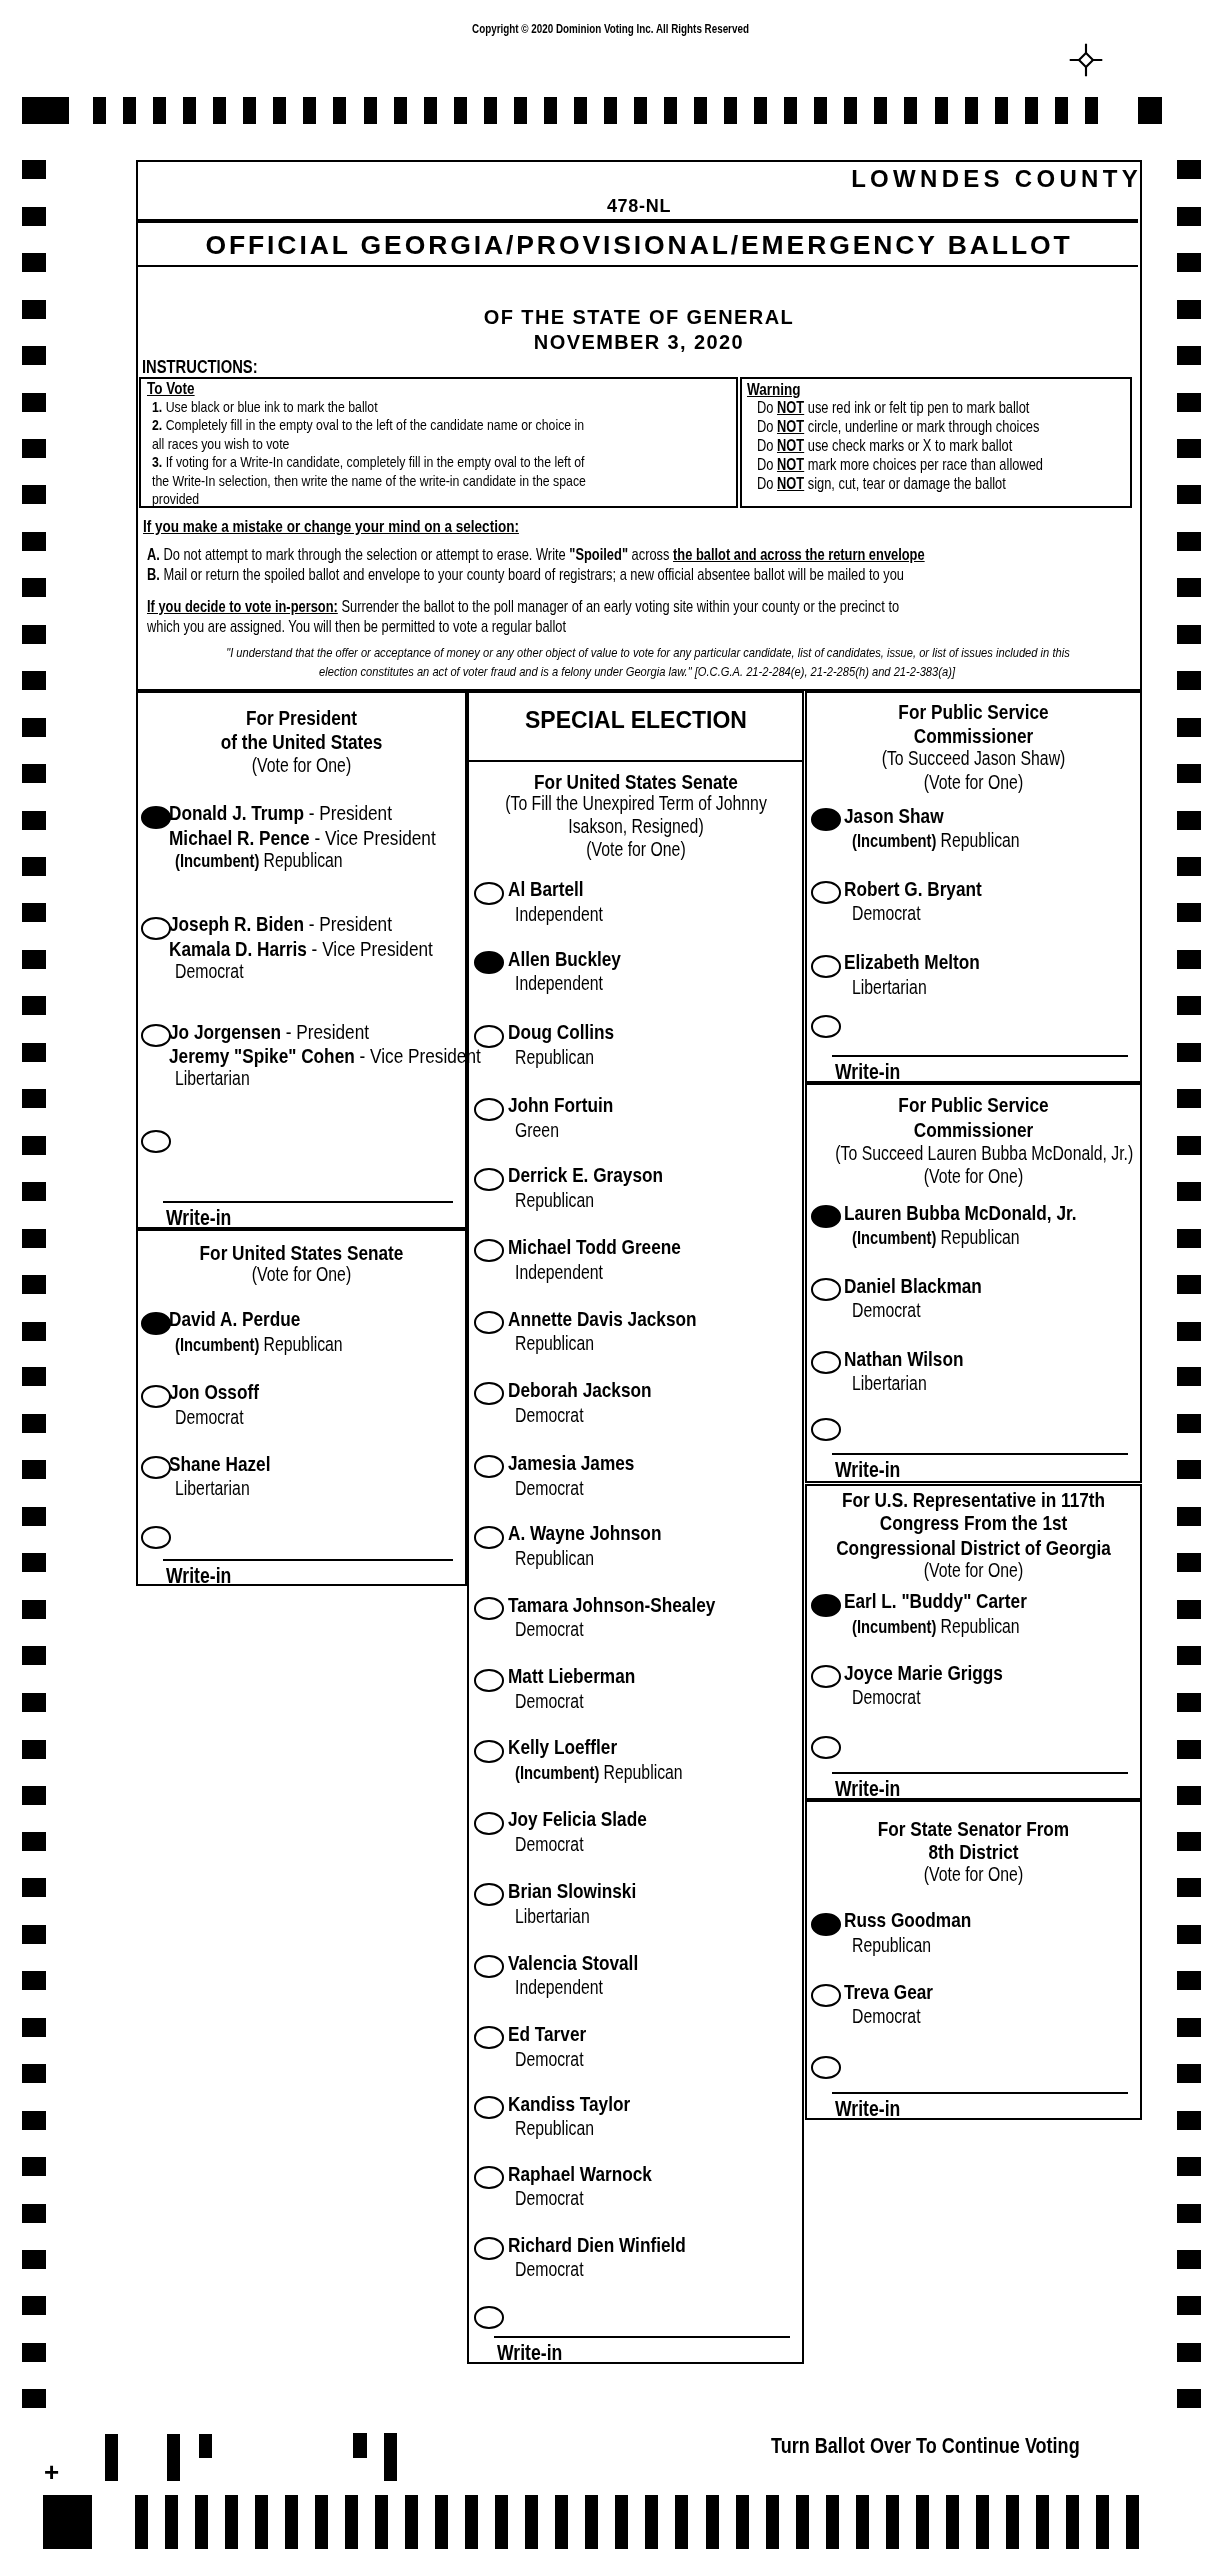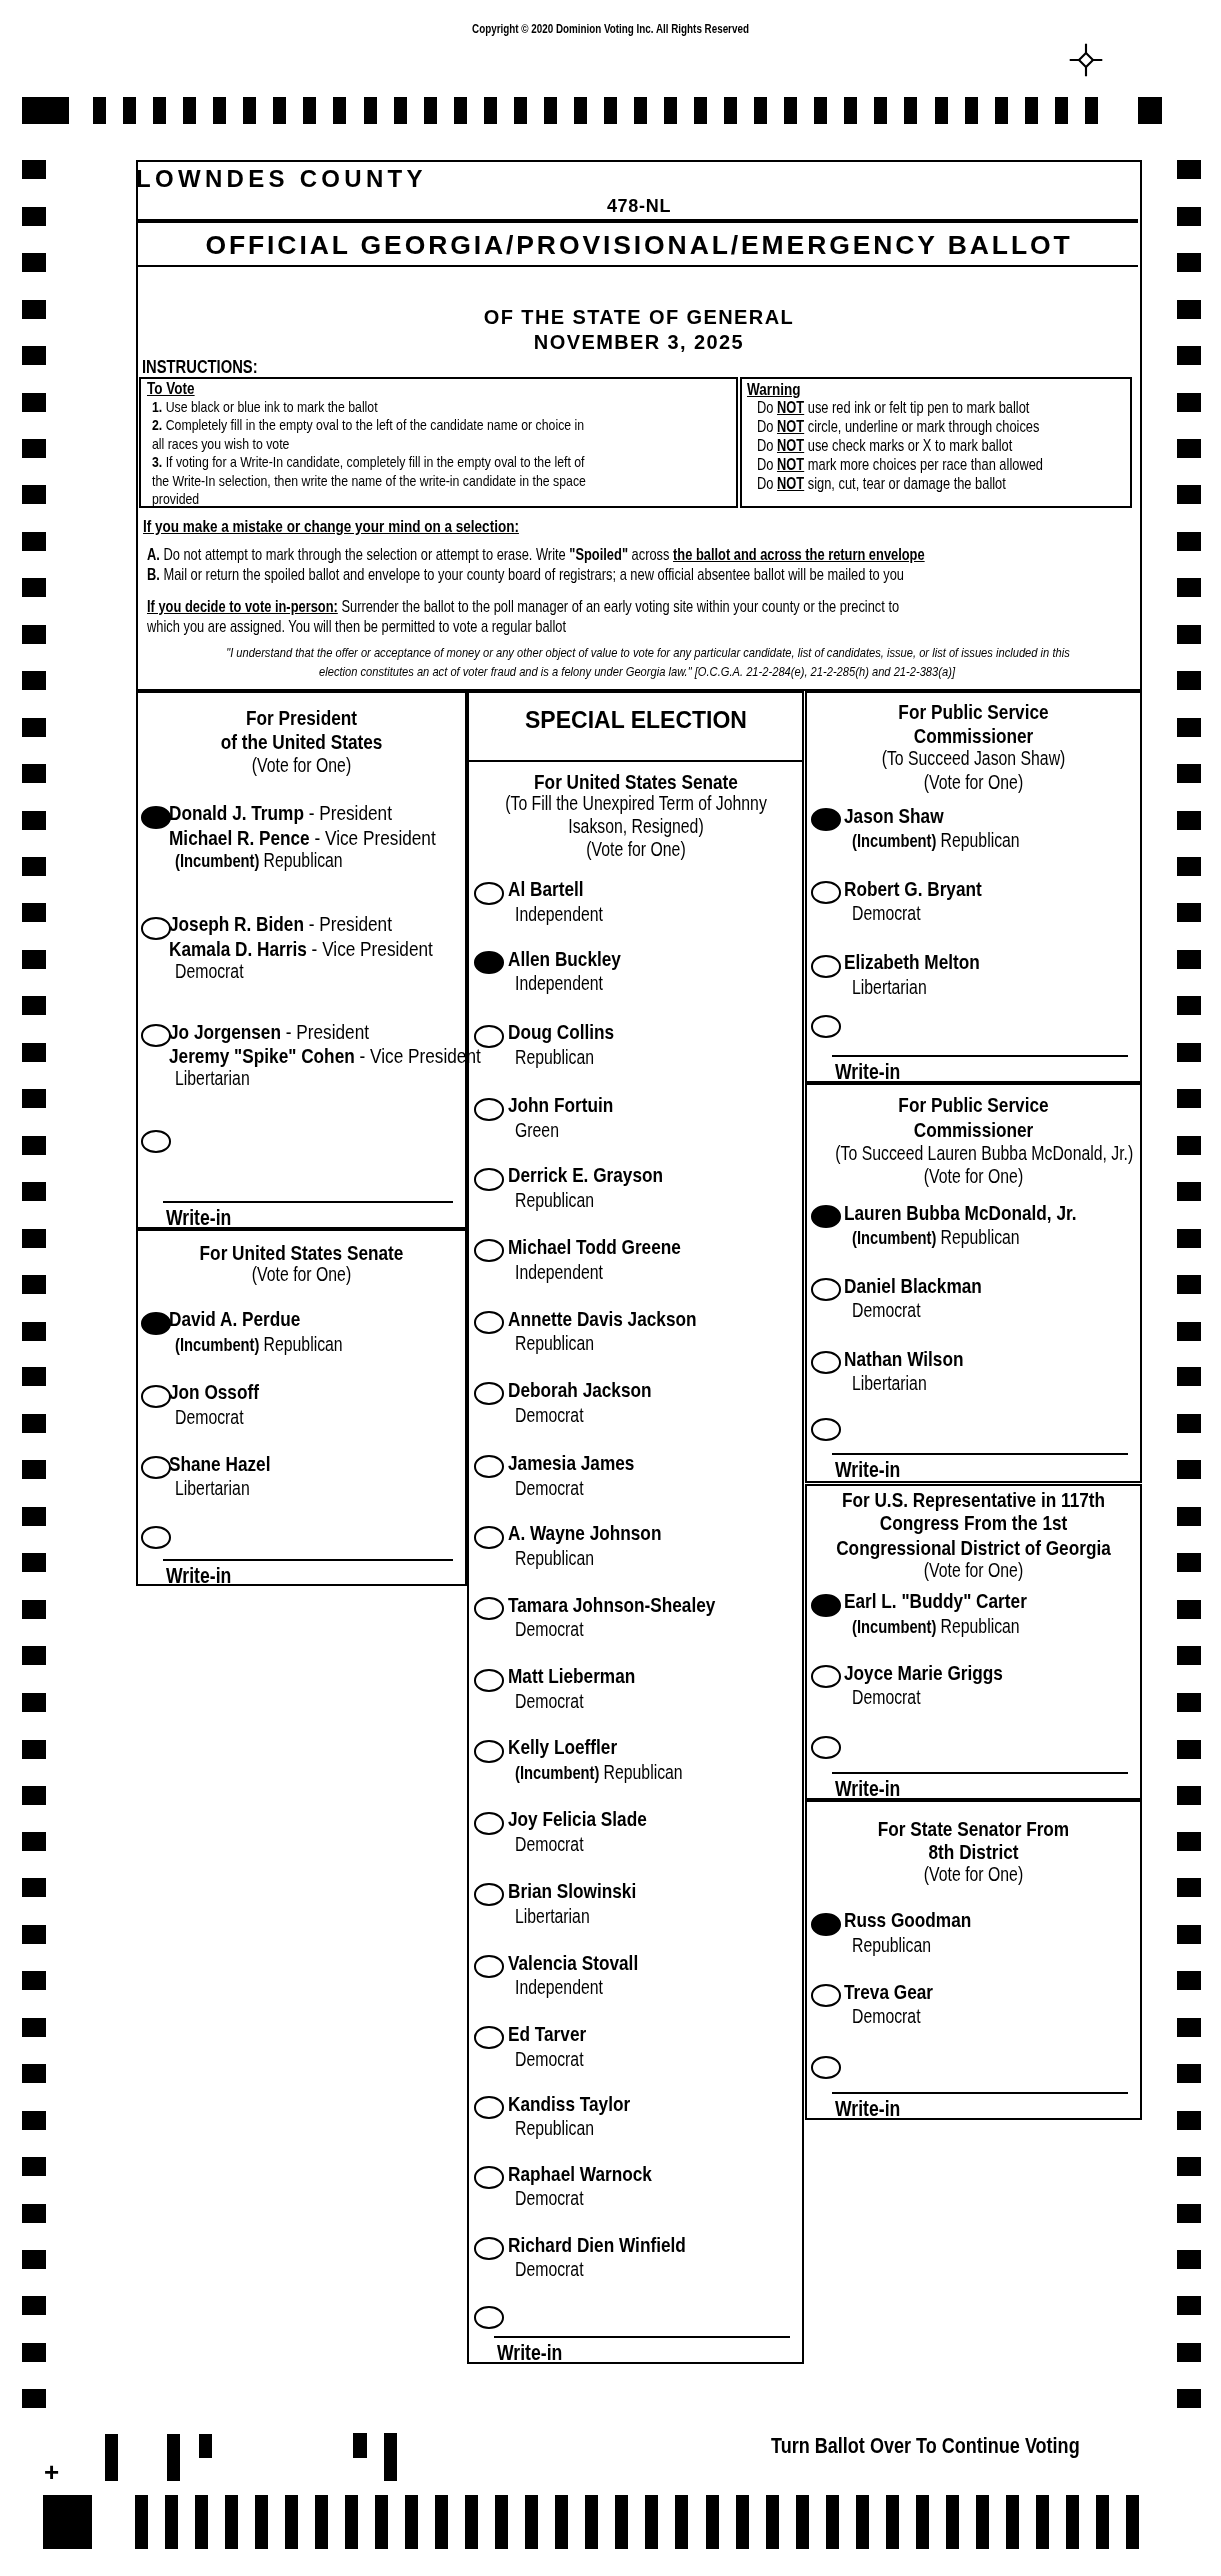--- a/index.html
+++ b/index.html
@@ -30,21 +30,21 @@
   .writein-lbl{font-size:21.5px;font-weight:bold;}
   
   .frame{border:2.1px solid #000;}
   .box4{border:2.9px solid #000;}
   .hline{background:#000;}
   .mark{background:#000;}
   .oval{width:26px;height:18.6px;border:2.1px solid #000;border-radius:50%;background:#fff;}
   .oval.filled{background:#000;}
   .wline{border-top:2.1px solid #000;}
   #copyright{left:0;top:21.5px;width:1221px;text-align:center;font-weight:bold;}
-  #county{left:136px;top:165px;width:1006px;text-align:left;font-size:24px;font-weight:bold;letter-spacing:4.3px;}
+  #county{left:136px;top:165px;width:1006px;text-align:right;font-size:24px;font-weight:bold;letter-spacing:4.3px;}
   #code621{left:136px;top:196px;width:1006px;text-align:center;font-size:18px;font-weight:bold;letter-spacing:0.7px;}
   #ballot-title{left:136px;top:230px;width:1006px;text-align:center;font-size:26.5px;font-weight:bold;letter-spacing:2.9px;}
   #sub1{left:136px;top:280px;width:1006px;text-align:center;font-size:20px;font-weight:bold;letter-spacing:1.4px;}
   #sub2{left:136px;top:306px;width:1006px;text-align:center;font-size:20px;font-weight:bold;letter-spacing:1.4px;}
   #edate{left:136px;top:331px;width:1006px;text-align:center;font-size:20px;font-weight:bold;letter-spacing:1.4px;}
   #instr-label{left:142px;top:357px;font-size:18px;font-weight:bold;}
   #turn-text{left:771px;top:2433px;font-size:22px;font-weight:bold;}
   #plus-mark{left:44px;top:2457px;font-size:26px;font-weight:bold;}
   #stub26{left:394px;top:2449px;font-size:10.7px;transform:rotate(90deg);transform-origin:0 0;}
 </style>
@@ -247,21 +247,21 @@
       <div class="mark abs" style="left: 384px; top: 2433px; width: 13px; height: 48px;"></div>
     </div>
 
   <div class="abs frame" style="left:136px;top:160px;width:1002px;height:527px;"></div>
   <div id="county" class="abs">LOWNDES COUNTY</div>
   <div id="code621" class="abs">478-NL</div>
   <div class="abs hline" style="left:136px;top:219px;width:1002px;height:4.3px;"></div>
   <div id="ballot-title" class="abs nw">OFFICIAL GEORGIA/PROVISIONAL/EMERGENCY BALLOT</div>
   <div class="abs hline" style="left:136px;top:265px;width:1002px;height:2.1px;"></div>
   <div id="sub2" class="abs">OF THE STATE OF GENERAL</div>
-  <div id="edate" class="abs">NOVEMBER 3, 2025</div>
+  <div id="edate" class="abs">NOVEMBER 3, 2020</div>
 
   <div id="instr-label" class="abs nl">INSTRUCTIONS:</div>
   <div class="abs box4" style="left:139px;top:377px;width:595px;height:127px;"></div>
   <div class="abs fs23 b u nl" style="left:147px;top:379px;">To Vote</div>
   <div id="tovote-lines" class="abs fs21 nl" style="left:152px;top:398px;">
       <div class="nw"><span class="b">1.</span><span> Use black or blue ink to mark the ballot</span></div>
       <div class="nw"><span class="b">2.</span><span> Completely fill in the empty oval to the left of the candidate name or choice in</span></div>
       <div class="nw">all races you wish to vote</div>
       <div class="nw"><span class="b">3.</span><span> If voting for a Write-In candidate, completely fill in the empty oval to the left of</span></div>
       <div class="nw">the Write-In selection, then write the name of the write-in candidate in the space</div>

